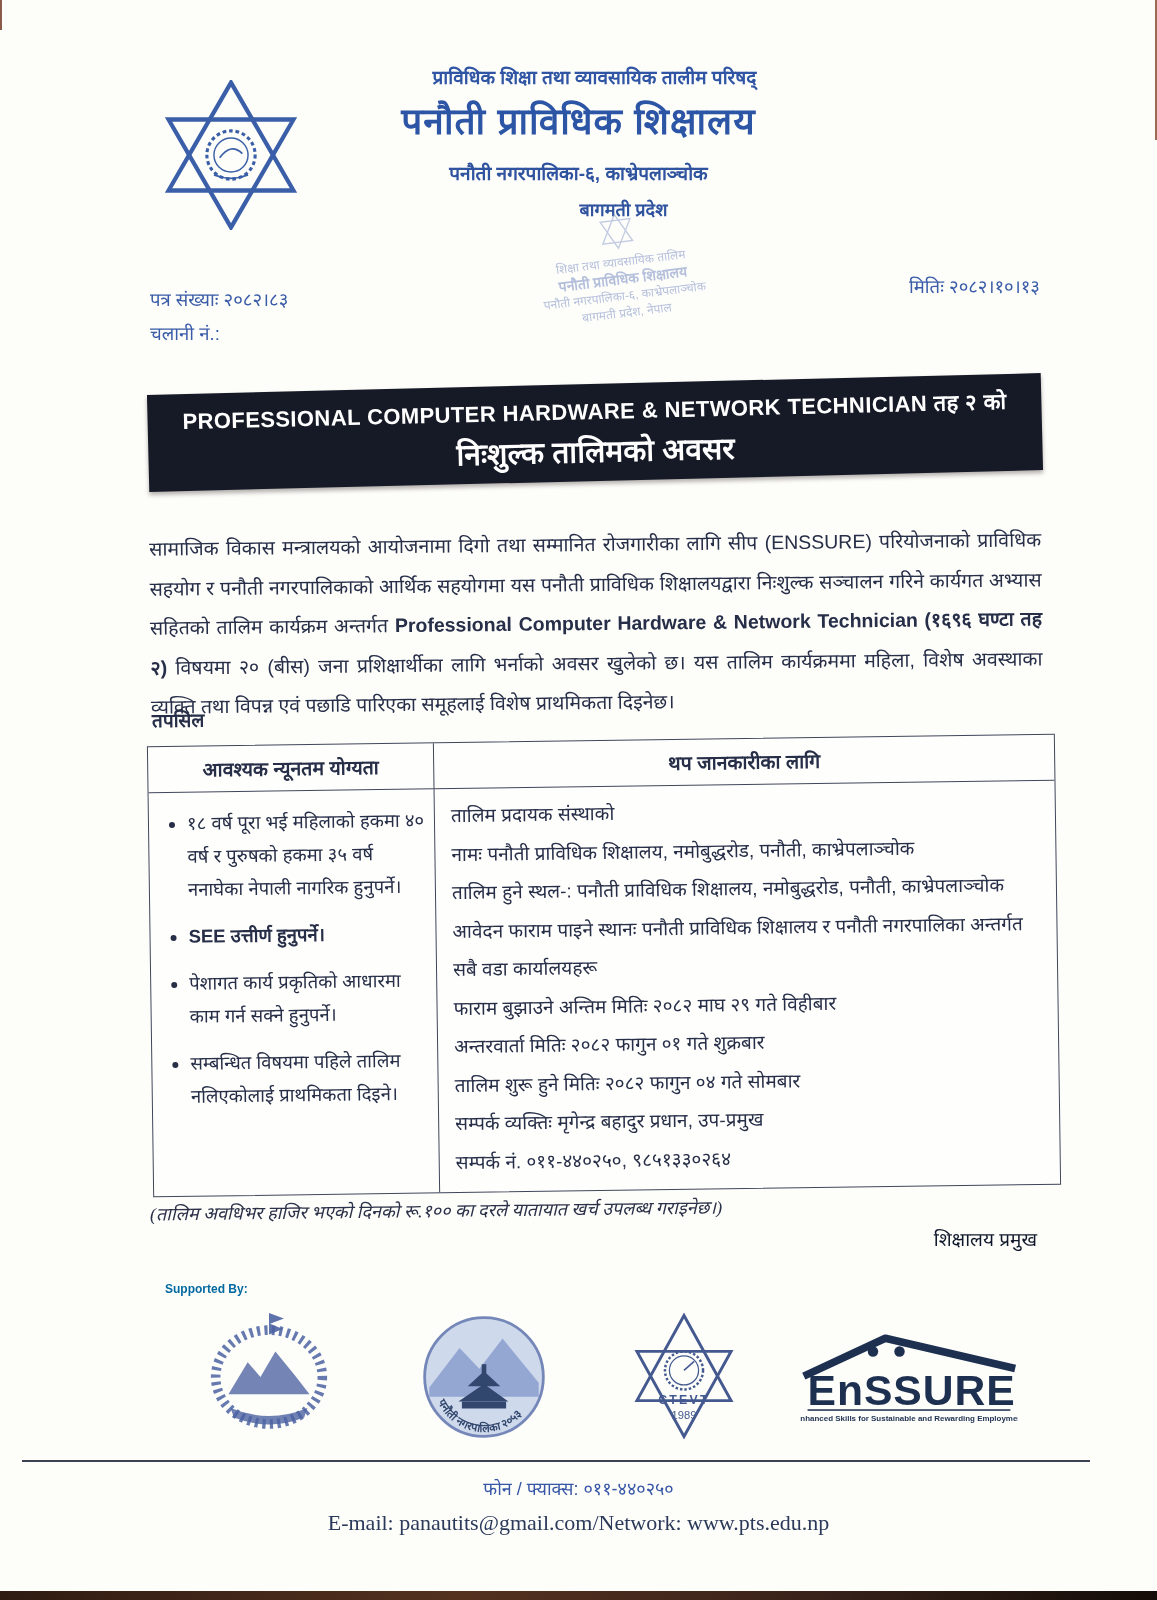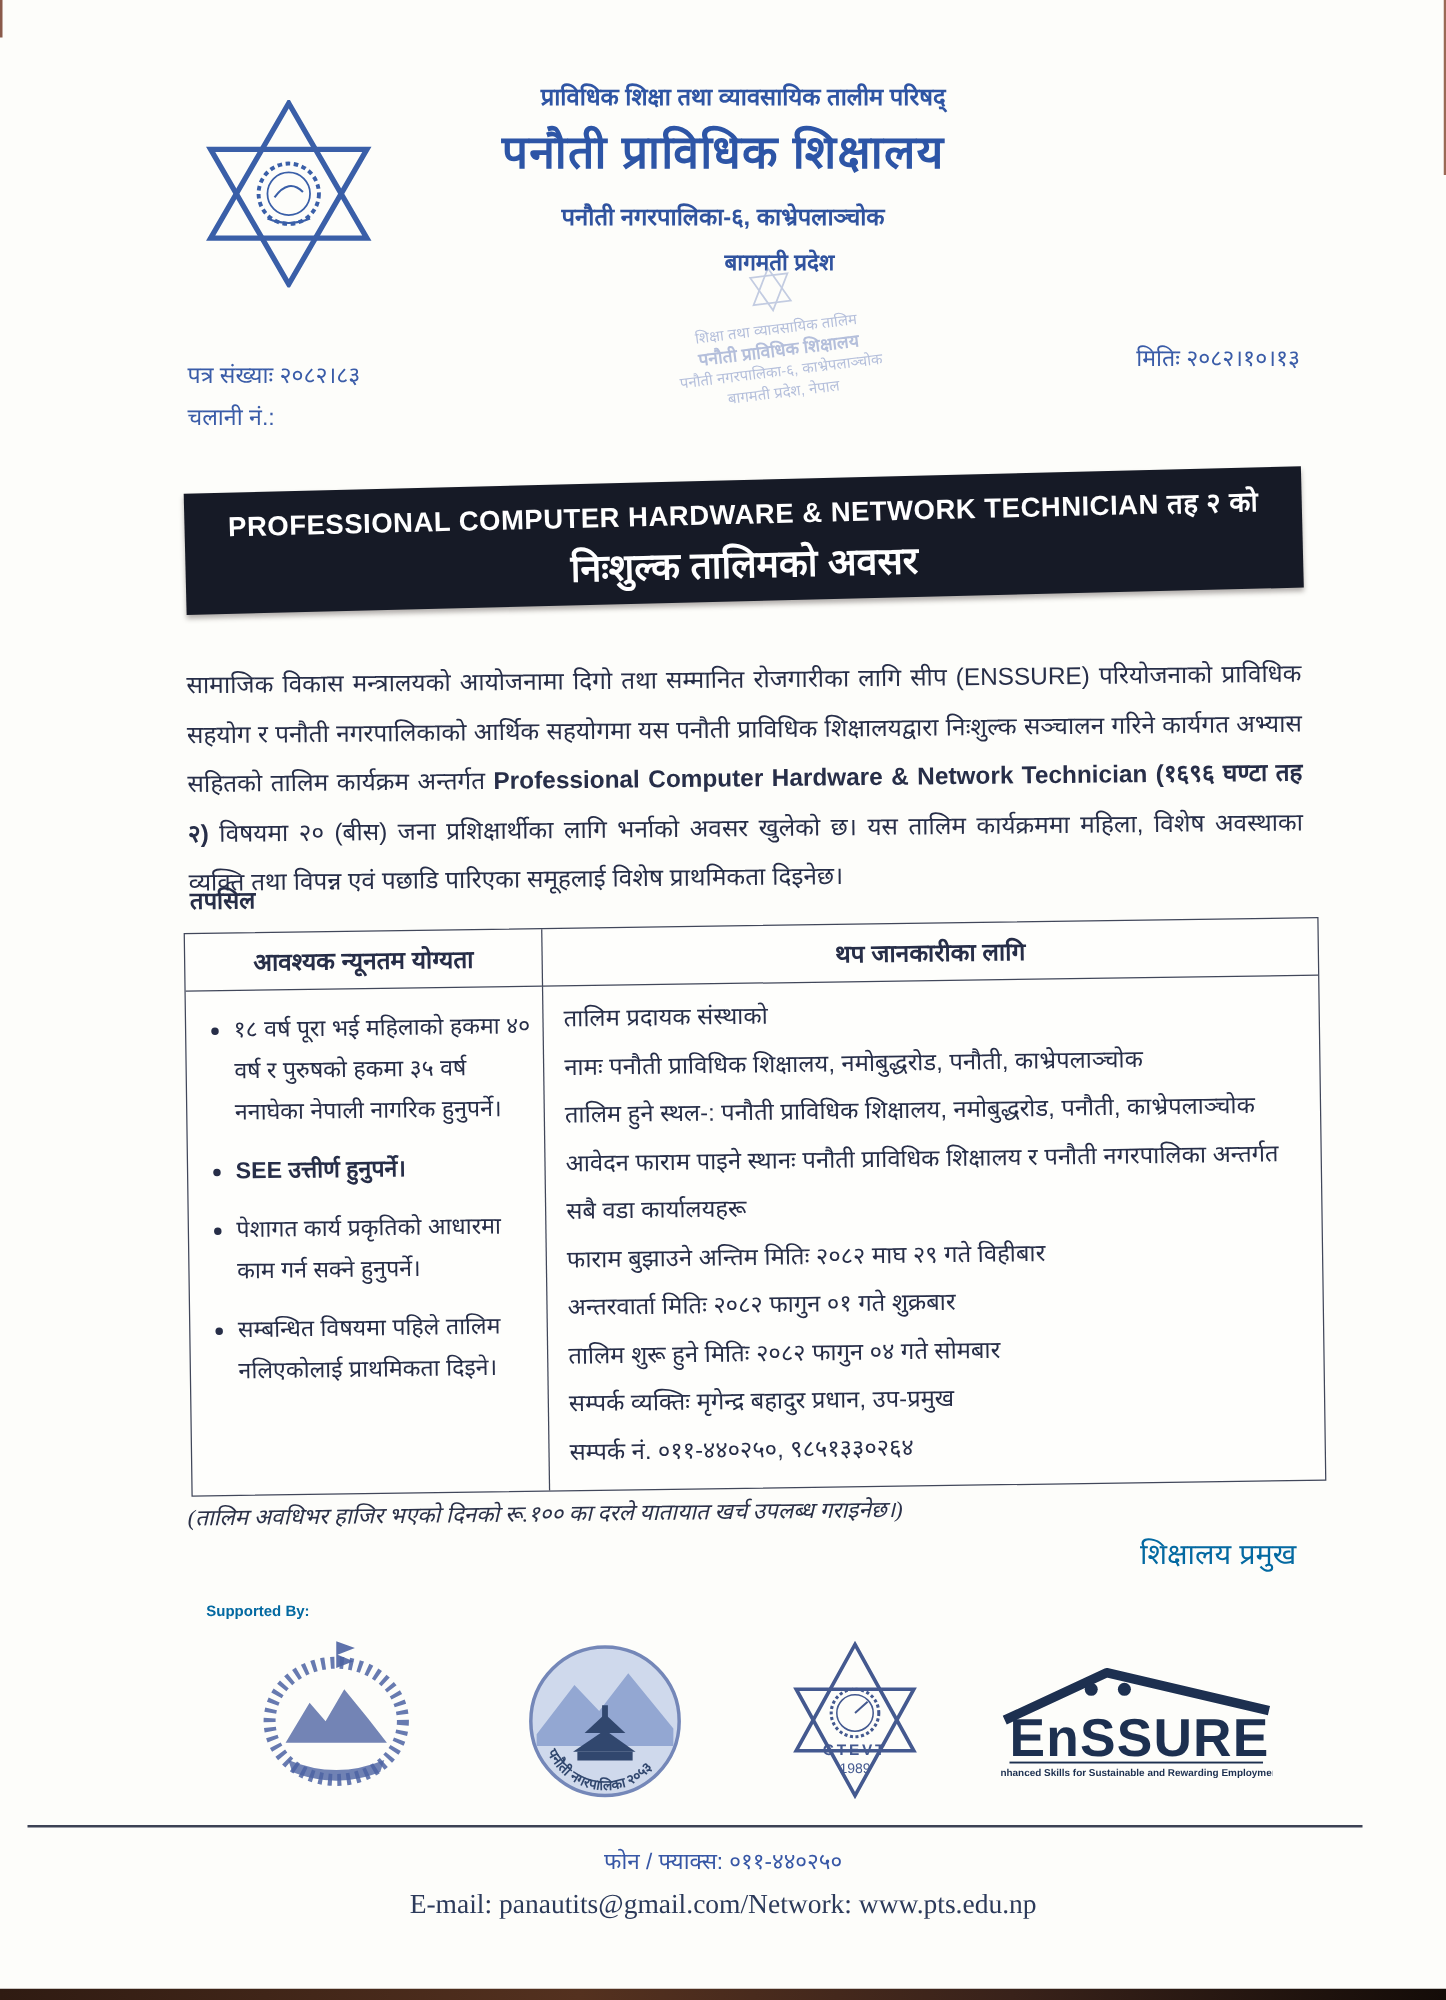--- a/index.html
+++ b/index.html
@@ -48,21 +48,21 @@
   .col-r{border-left:1.8px solid #41475a;}
   .cell-qual{padding:14px 8px 10px 8px;}
   .cell-qual ul{margin:0;padding-left:30px;}
   .cell-qual li{font-size:18.5px;line-height:33px;margin-bottom:14px;}
   .cell-info{padding:8px 14px 10px 16px;font-size:19px;line-height:38.5px;}
   
   .note{
     position:absolute;left:150px;top:1198px;font-size:18px;font-style:italic;
     font-family:"Liberation Serif","DejaVu Serif",serif;color:#2b3148;transform:rotate(-0.7deg);
   }
-  .sig{position:absolute;right:120px;top:1226px;font-size:23px;color:#0369a1;margin-left:28px;}
+  .sig{position:absolute;right:120px;top:1226px;font-size:19px;color:#0f172a;margin-left:28px;}
   .supported{position:absolute;left:165px;top:1282px;font-size:12px;font-weight:bold;color:#0369a1;}
   
   .logos-row{position:absolute;left:0;top:1300px;width:1157px;height:155px;}
   .logo{position:absolute;}
   .logo-govt{left:205px;top:6px;width:128px;height:140px;}
   .logo-panauti{left:420px;top:12px;width:128px;height:130px;}
   .logo-ctevt{left:628px;top:6px;width:112px;height:140px;}
   .logo-enssure{left:800px;top:26px;width:218px;height:104px;}
   
   .hr-line{position:absolute;left:22px;top:1460px;width:1068px;border-top:2.4px solid #3c4254;}

